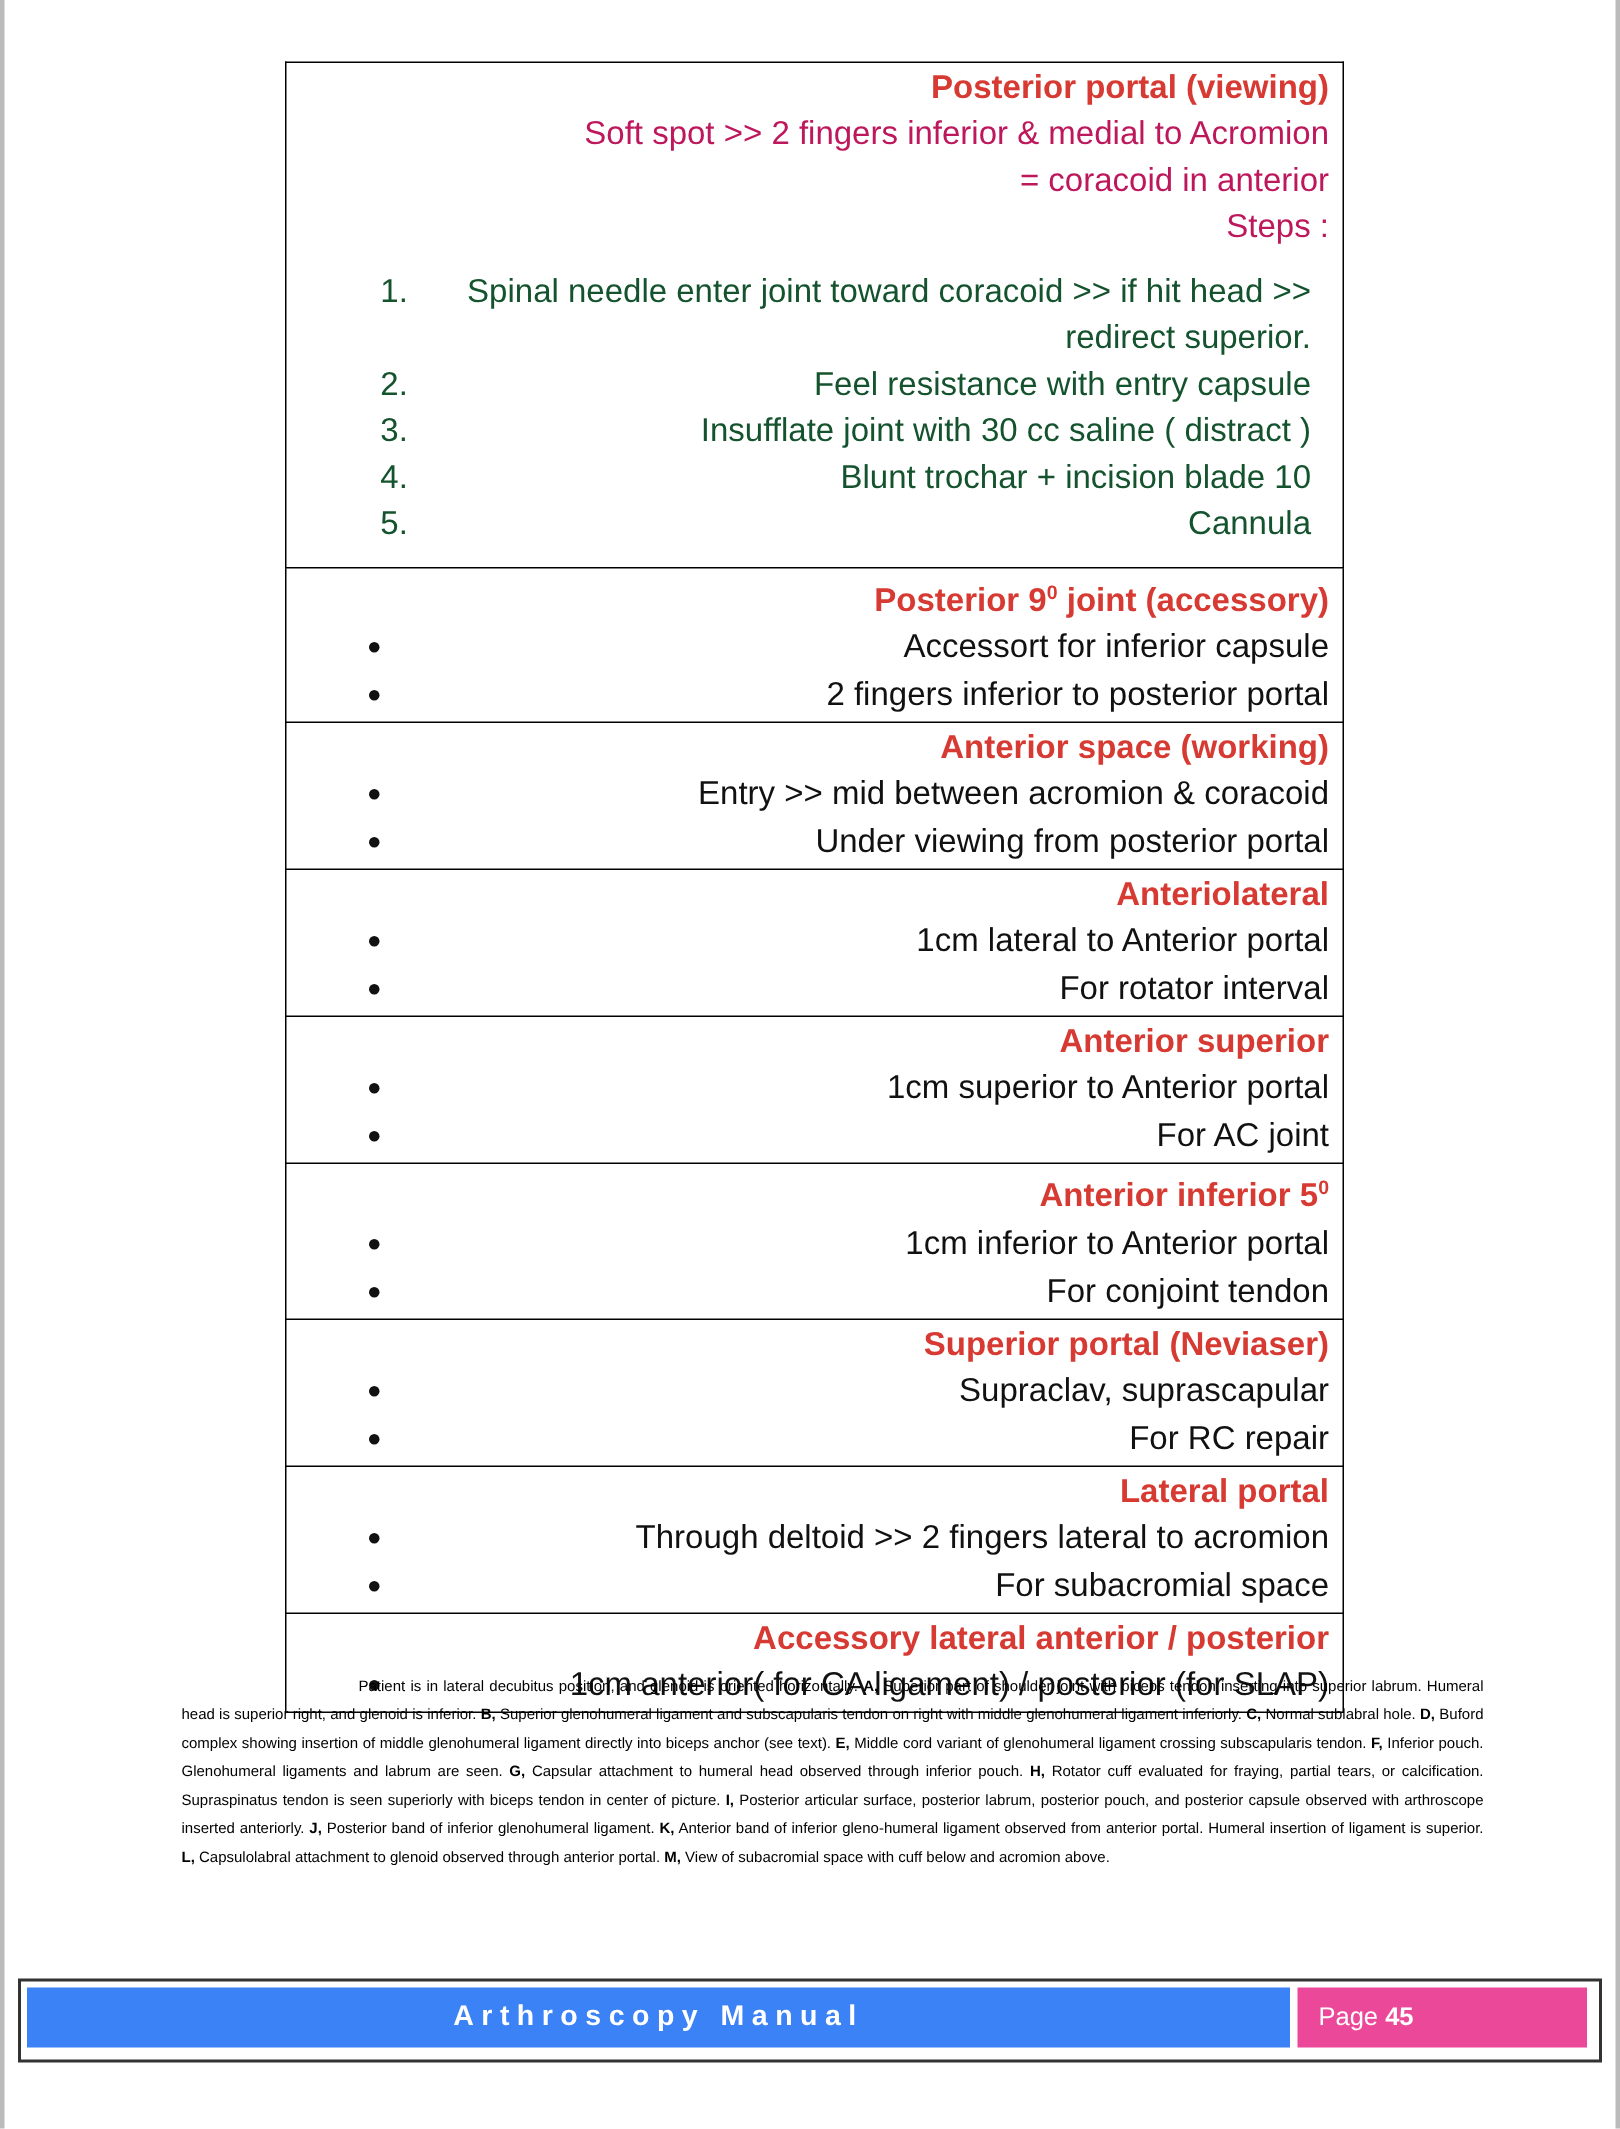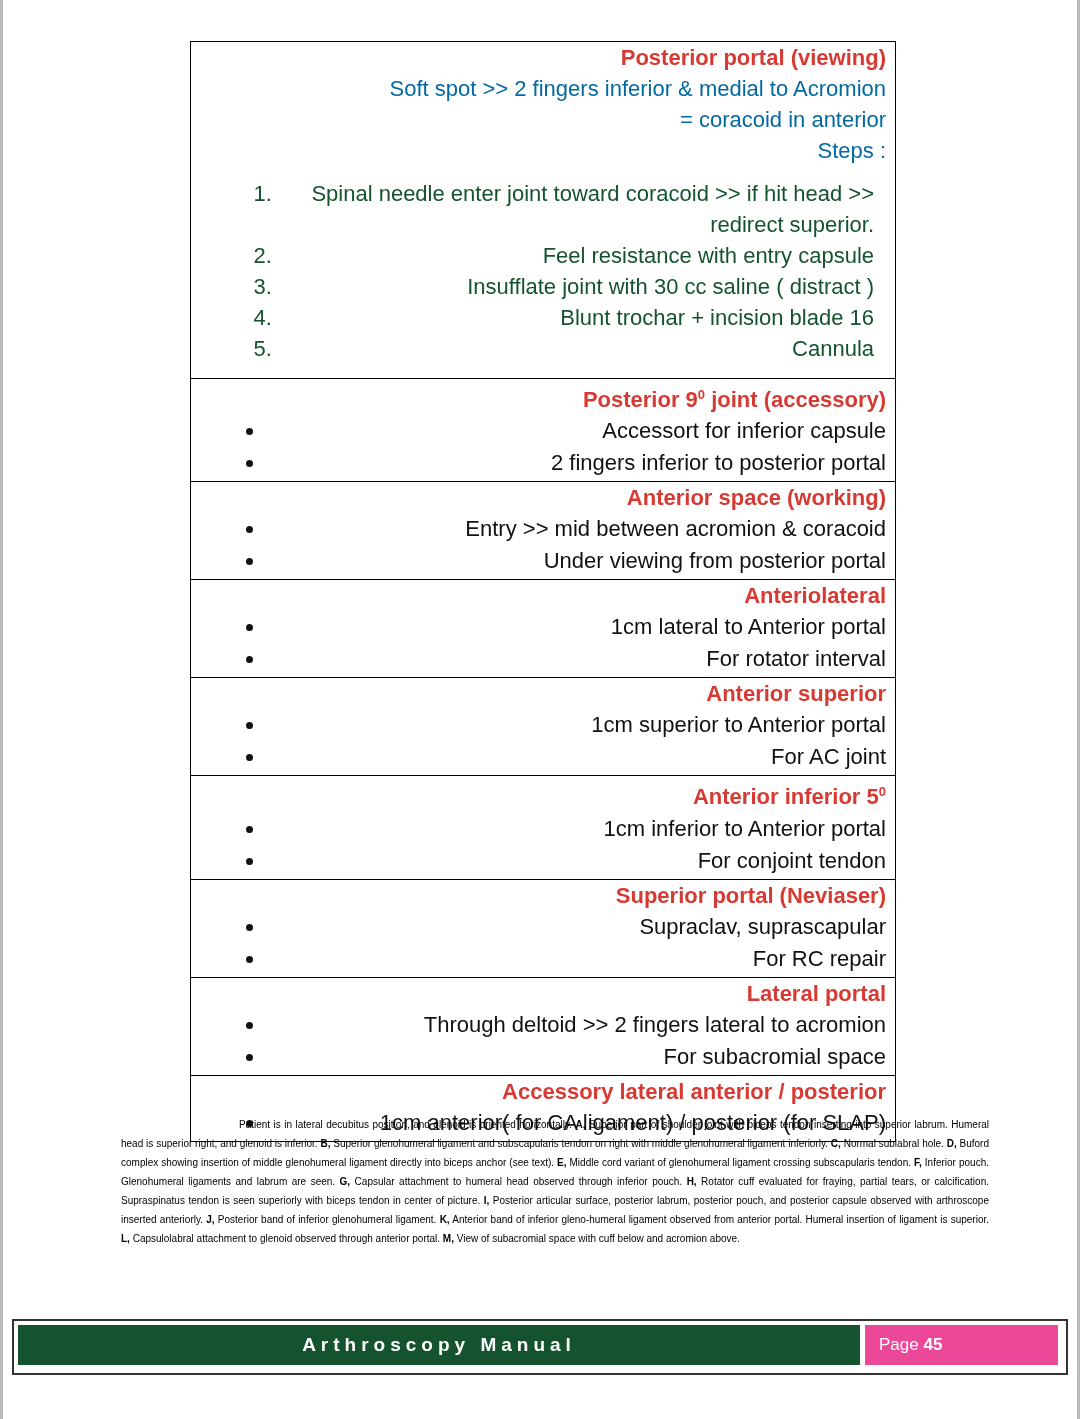--- a/index.html
+++ b/index.html
@@ -3,30 +3,30 @@
 <meta charset="utf-8">
 <style>
   html, body { margin:0; padding:0; background:#fff; }
   body { width:1080px; height:1419px; position:relative; overflow:hidden; font-family:"Liberation Sans", sans-serif; }
   .edge-left { position:absolute; left:0; top:0; width:3px; height:1419px; background:#bbb; }
   .edge-right { position:absolute; right:0; top:0; width:3px; height:1419px; background:#bbb; }
   table.portals { position:absolute; left:190px; top:41px; width:706px; border-collapse:collapse;text-align:right; }
   table.portals td { border:1px solid #000; padding:1px 9px 2px 9px; vertical-align:top; }
   .sec-title { color:#d63a32; font-weight:bold; font-size:22px; line-height:30px; }
   .sec-title sup { font-size:13px; }
-  .line { font-size:22px; line-height:31px; color:#0369a1; }
+  .line { font-size:22px; line-height:31px; color:#be185d; }
   .indent { padding-left:96px; }
   ol.steps { margin:12px; padding-left:66px; font-size:22px; line-height:31px; color:#14532d; }
   ol.steps li { padding-left:9px; }
   ul.bullets { margin:0; padding-left:66px; font-size:22px; line-height:32px; color:#111; list-style:disc; }
   ul.bullets li { padding-left:9px; }
   .caption { position:absolute; left:121px; top:1115px; width:868px; font-family:"Liberation Sans", sans-serif; font-size:10px; line-height:19px; color:#000000; text-align:justify; text-indent:118px; }
   .caption b { font-weight:bold; }
   .footer { position:absolute; left:12px; top:1319px; width:1052px; height:52px; border:2px solid #333; background:#fff; }
-  .footer-main { position:absolute; left:4px; top:4px; width:842px; height:40px; background:#14532d; color:#fff; font-weight:bold; font-size:19px; letter-spacing:5px; text-align:center; line-height:40px; }
+  .footer-main { position:absolute; left:4px; top:4px; width:842px; height:40px; background:#3b82f6; color:#fff; font-weight:bold; font-size:19px; letter-spacing:5px; text-align:center; line-height:40px; }
   .footer-page { position:absolute; left:851px; top:4px; width:193px; height:40px; background:#ec4899; color:#fff; font-size:17px; line-height:40px; padding-left:14px; box-sizing:border-box; }
   .footer-page b { font-weight:bold; }
 </style>
 </head>
 <body>
 
 <div class="edge-left"></div>
 <div class="edge-right"></div>
 
 <table class="portals">
@@ -34,21 +34,21 @@
       <tr>
         <td>
     <div class="sec-title">Posterior portal (viewing)</div>
     <div class="line">Soft spot &gt;&gt; 2 fingers inferior &amp; medial to Acromion</div>
     <div class="line indent">= coracoid in anterior</div>
     <div class="line">Steps :</div>
     <ol class="steps">
       <li>Spinal needle enter joint toward coracoid &gt;&gt; if hit head &gt;&gt; redirect superior.</li>
       <li>Feel resistance with entry capsule</li>
       <li>Insufflate joint with 30 cc saline ( distract )</li>
-      <li>Blunt trochar + incision blade 16</li>
+      <li>Blunt trochar + incision blade 10</li>
       <li>Cannula</li>
     </ol>
   </td>
       </tr>
   <tr>
         <td>
     <div class="sec-title"><span>Posterior 9</span><sup>0</sup><span> joint (accessory)</span></div>
     <ul class="bullets">
       <li>Accessort for inferior capsule</li>
       <li>2 fingers inferior to posterior portal</li>

